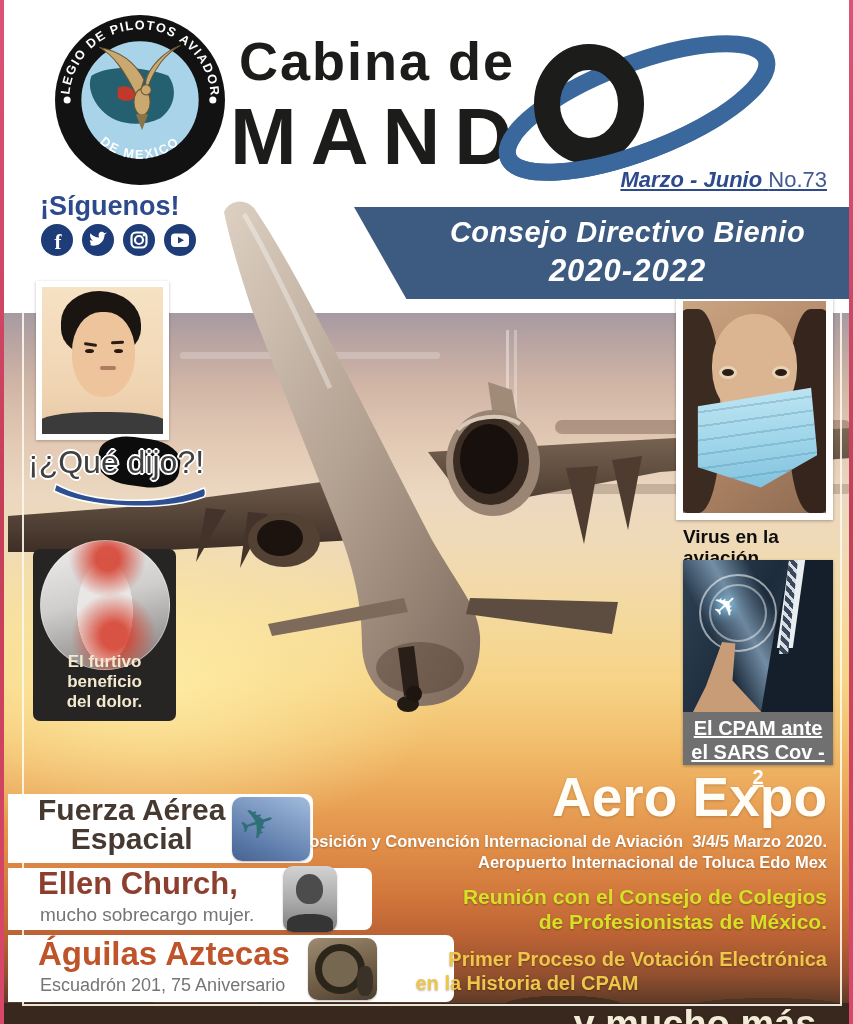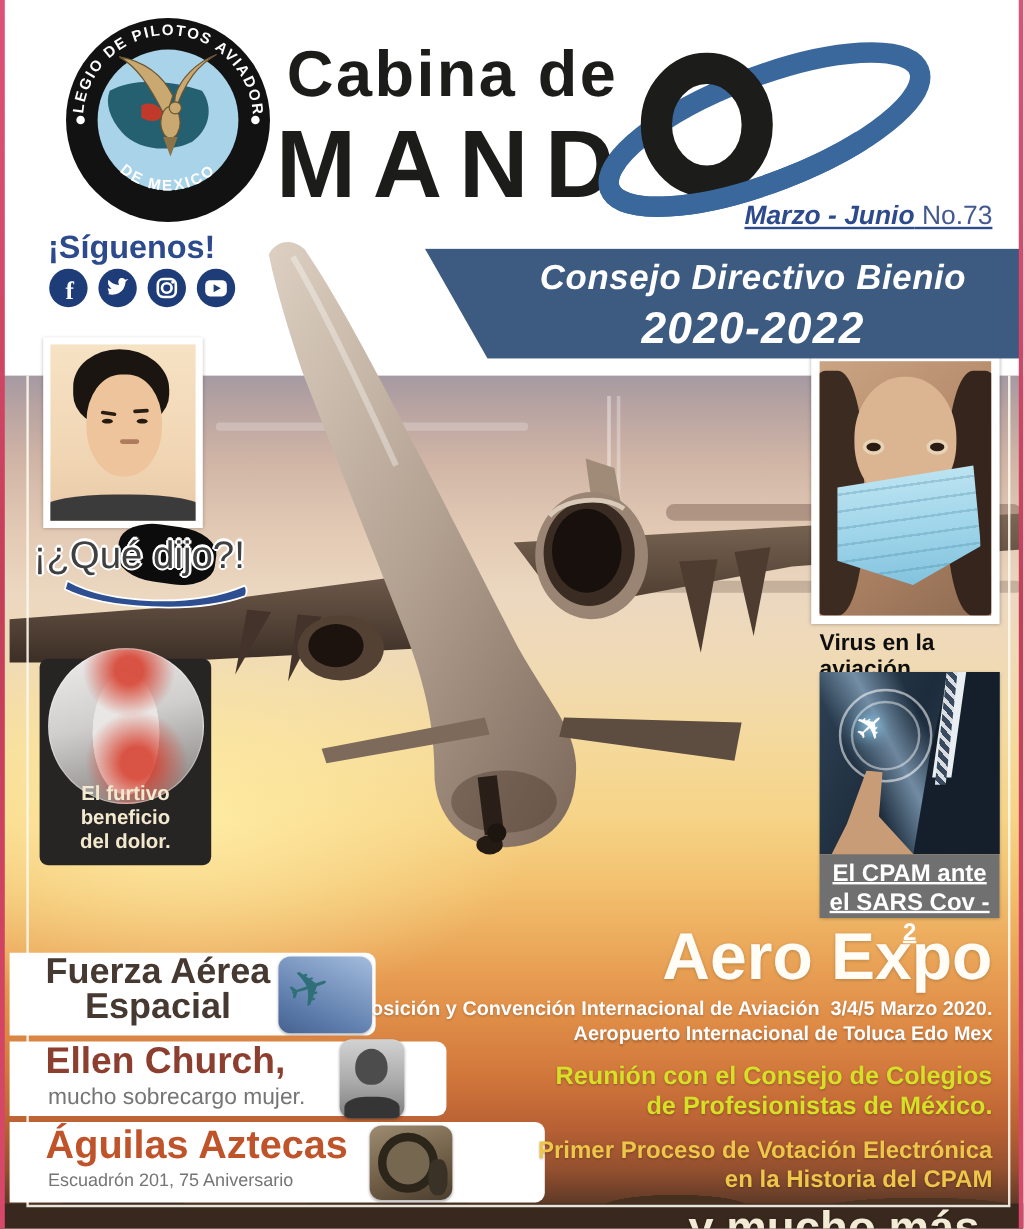--- a/index.html
+++ b/index.html
@@ -33,21 +33,21 @@
   .issue .b{font-weight:bold;font-style:italic;}
   .issue .n{font-weight:500;color:#44598f;font-style:normal;}
   .follow{left:40px;top:191px;z-index:5;font-size:27px;font-weight:600;color:#2c4a8c;}
   .social{left:40px;top:223px;z-index:5;display:flex;gap:7px;}
   .social svg{display:block;cursor:pointer;}
   .banner{left:354px;top:207px;width:499px;height:92px;z-index:5;background:#3d5a80;
     clip-path:polygon(0 0,100% 0,100% 100%,10.5% 100%);
     color:#fff;font-weight:bold;font-style:italic;text-align:center;
     padding-left:48px;box-sizing:border-box;}
   .banner .l1{font-size:29px;margin-top:9px;letter-spacing:.5px;}
-  .banner .l2{font-size:37px;margin-top:4px;letter-spacing:1px;}
+  .banner .l2{font-size:31px;margin-top:4px;letter-spacing:1px;}
 
   
   .man-card{left:36px;top:281px;width:133px;height:159px;background:#fff;z-index:4;
     box-shadow:0 1px 3px rgba(0,0,0,.25);}
   .man-photo{position:absolute;left:6px;top:6px;right:6px;bottom:6px;overflow:hidden;
     background:linear-gradient(180deg,#f6e2c4 0%,#f0d4b2 70%,#e7c8a6 100%);}
   .man-hair{position:absolute;left:16%;top:3%;width:66%;height:44%;background:#1a1511;
     border-radius:48% 52% 42% 42%;}
   .man-face{position:absolute;left:25%;top:17%;width:52%;height:58%;background:#eec49c;
     border-radius:46% 46% 48% 48%;}
@@ -121,21 +121,21 @@
   .band{position:absolute;left:8px;background:#fff;z-index:4;border-radius:0 8px 8px 0;}
   .band1{top:794px;width:305px;height:69px;text-align:center;}
   .band2{top:868px;width:364px;height:62px;}
   .band3{top:935px;width:446px;height:67px;}
   .band .t1{position:absolute;left:30px;top:1px;font-weight:800;line-height:.98;}
   .band1 .t1{color:#463931;font-size:30px;}
   .band2 .t1{color:#8d3f2f;font-size:31px;}
   .band3 .t1{color:#bf5329;font-size:33px;top:3px;}
   .band .t2{position:absolute;left:32px;color:#757575;font-weight:500;}
   .band2 .t2{top:36px;font-size:19px;}
-  .band3 .t2{top:40px;font-size:15px;}
+  .band3 .t2{top:40px;font-size:18px;}
   .thumb{position:absolute;border-radius:10px;overflow:hidden;z-index:5;box-shadow:0 1px 2px rgba(0,0,0,.25);}
   .thumb-jet{left:232px;top:797px;width:78px;height:64px;
     background:linear-gradient(205deg,#a3bcdd 0%,#5d7cab 70%,#46618f 100%);}
   .thumb-jet span{position:absolute;left:8px;top:6px;font-size:42px;color:#2f6f77;
     transform:rotate(-18deg);display:block;line-height:1;}
   .thumb-ellen{left:283px;top:866px;width:54px;height:66px;
     background:linear-gradient(180deg,#d2d2d2 0%,#a9a9a9 55%,#7d7d7d 100%);}
   .thumb-ellen:before{content:"";position:absolute;left:13px;top:8px;width:27px;height:30px;
     background:#4c4c4c;border-radius:50% 50% 45% 45%;}
   .thumb-ellen:after{content:"";position:absolute;left:4px;bottom:-4px;width:46px;height:22px;
@@ -391,19 +391,19 @@
   </div>
   <div class="thumb thumb-aguilas"></div>
 
   <div class="abs aero">
     <div class="title">Aero Expo</div>
     <div class="sub">17a Exposición y Convención Internacional de Aviación  3/4/5 Marzo 2020.</div>
     <div class="sub" style="margin-top:0;">Aeropuerto Internacional de Toluca Edo Mex</div>
     <div class="green">Reunión con el Consejo de Colegios</div>
     <div class="green" style="margin-top:0;">de Profesionistas de México.</div>
     <div class="gold">Primer Proceso de Votación Electrónica</div>
-    <div class="gold" style="margin-top:0;">en la Historia del CPAM</div>
+    <div class="gold" style="margin-top:0;text-align:center;">en la Historia del CPAM</div>
     <div class="more">...y mucho más.</div>
   </div>
 
   <div class="edge left"></div>
   <div class="edge right"></div>
 </div>
 
 </body></html>

